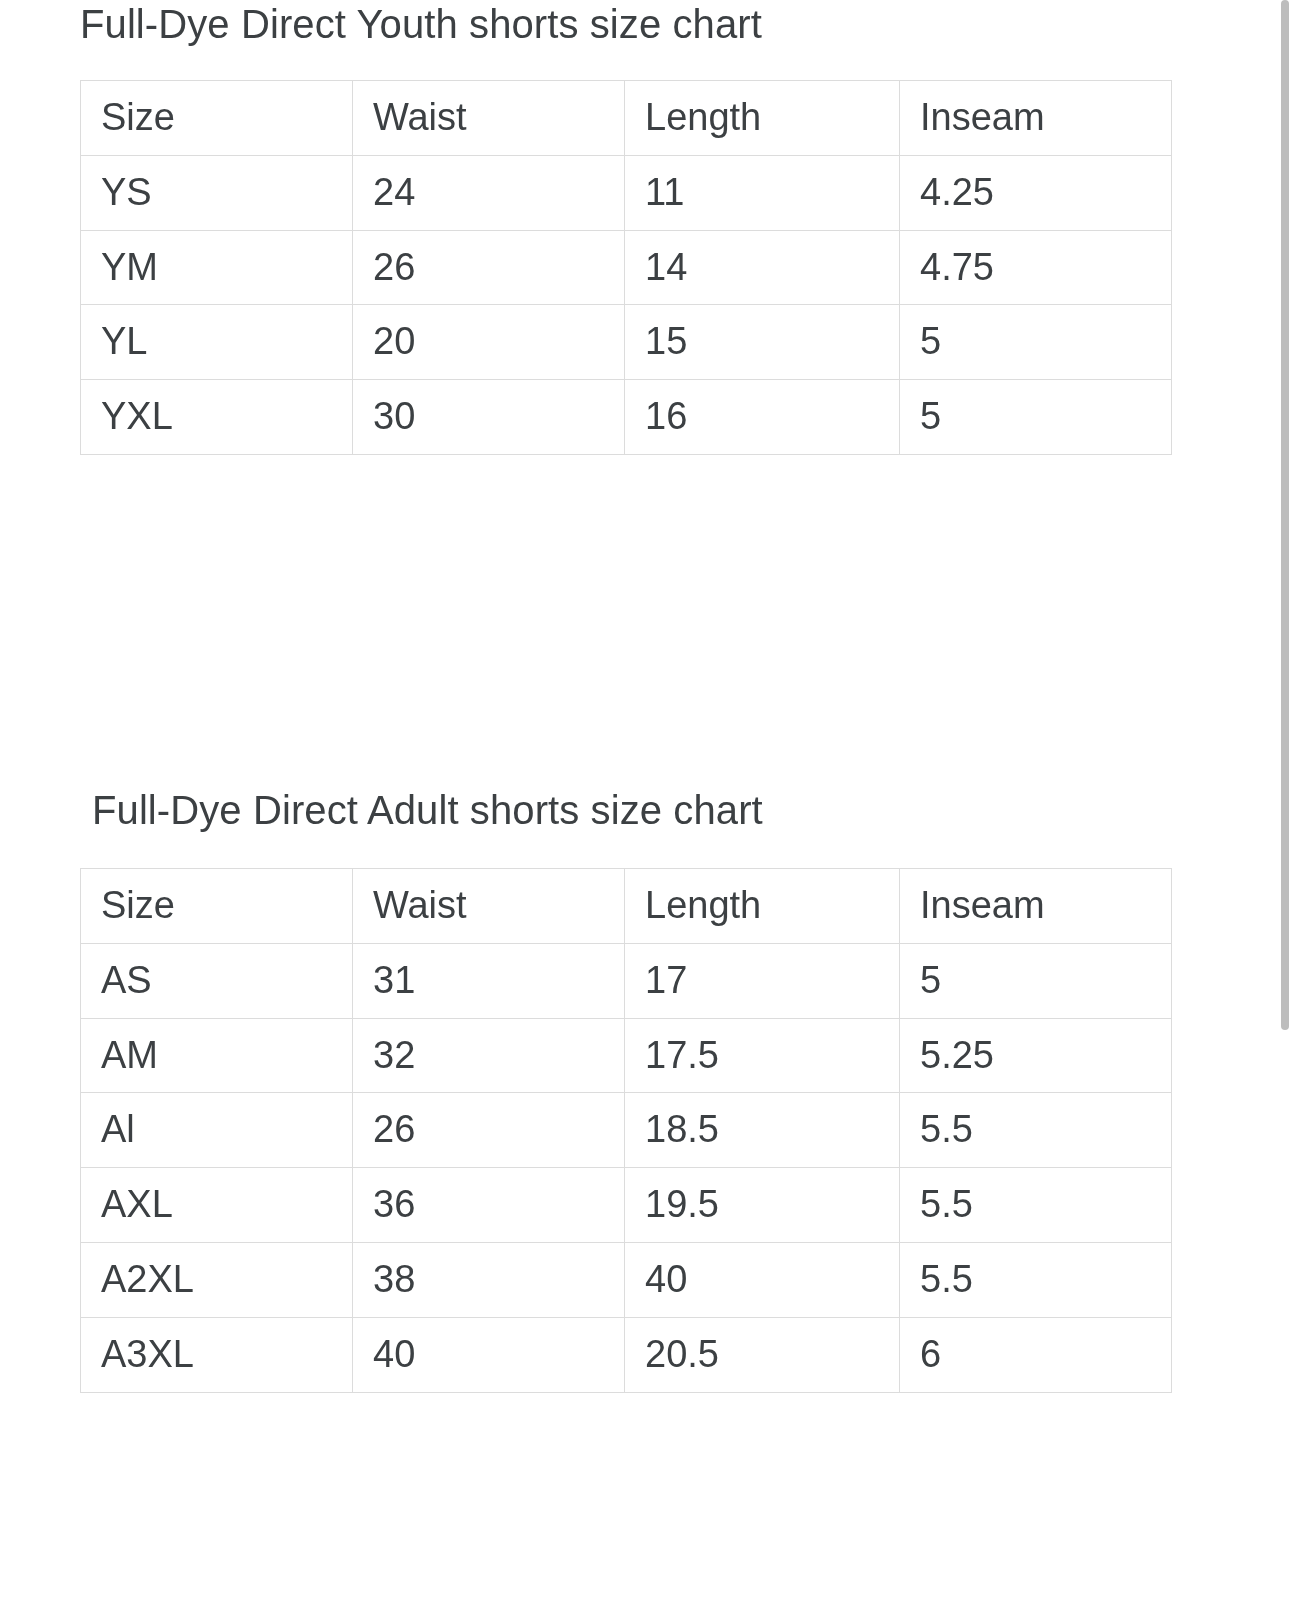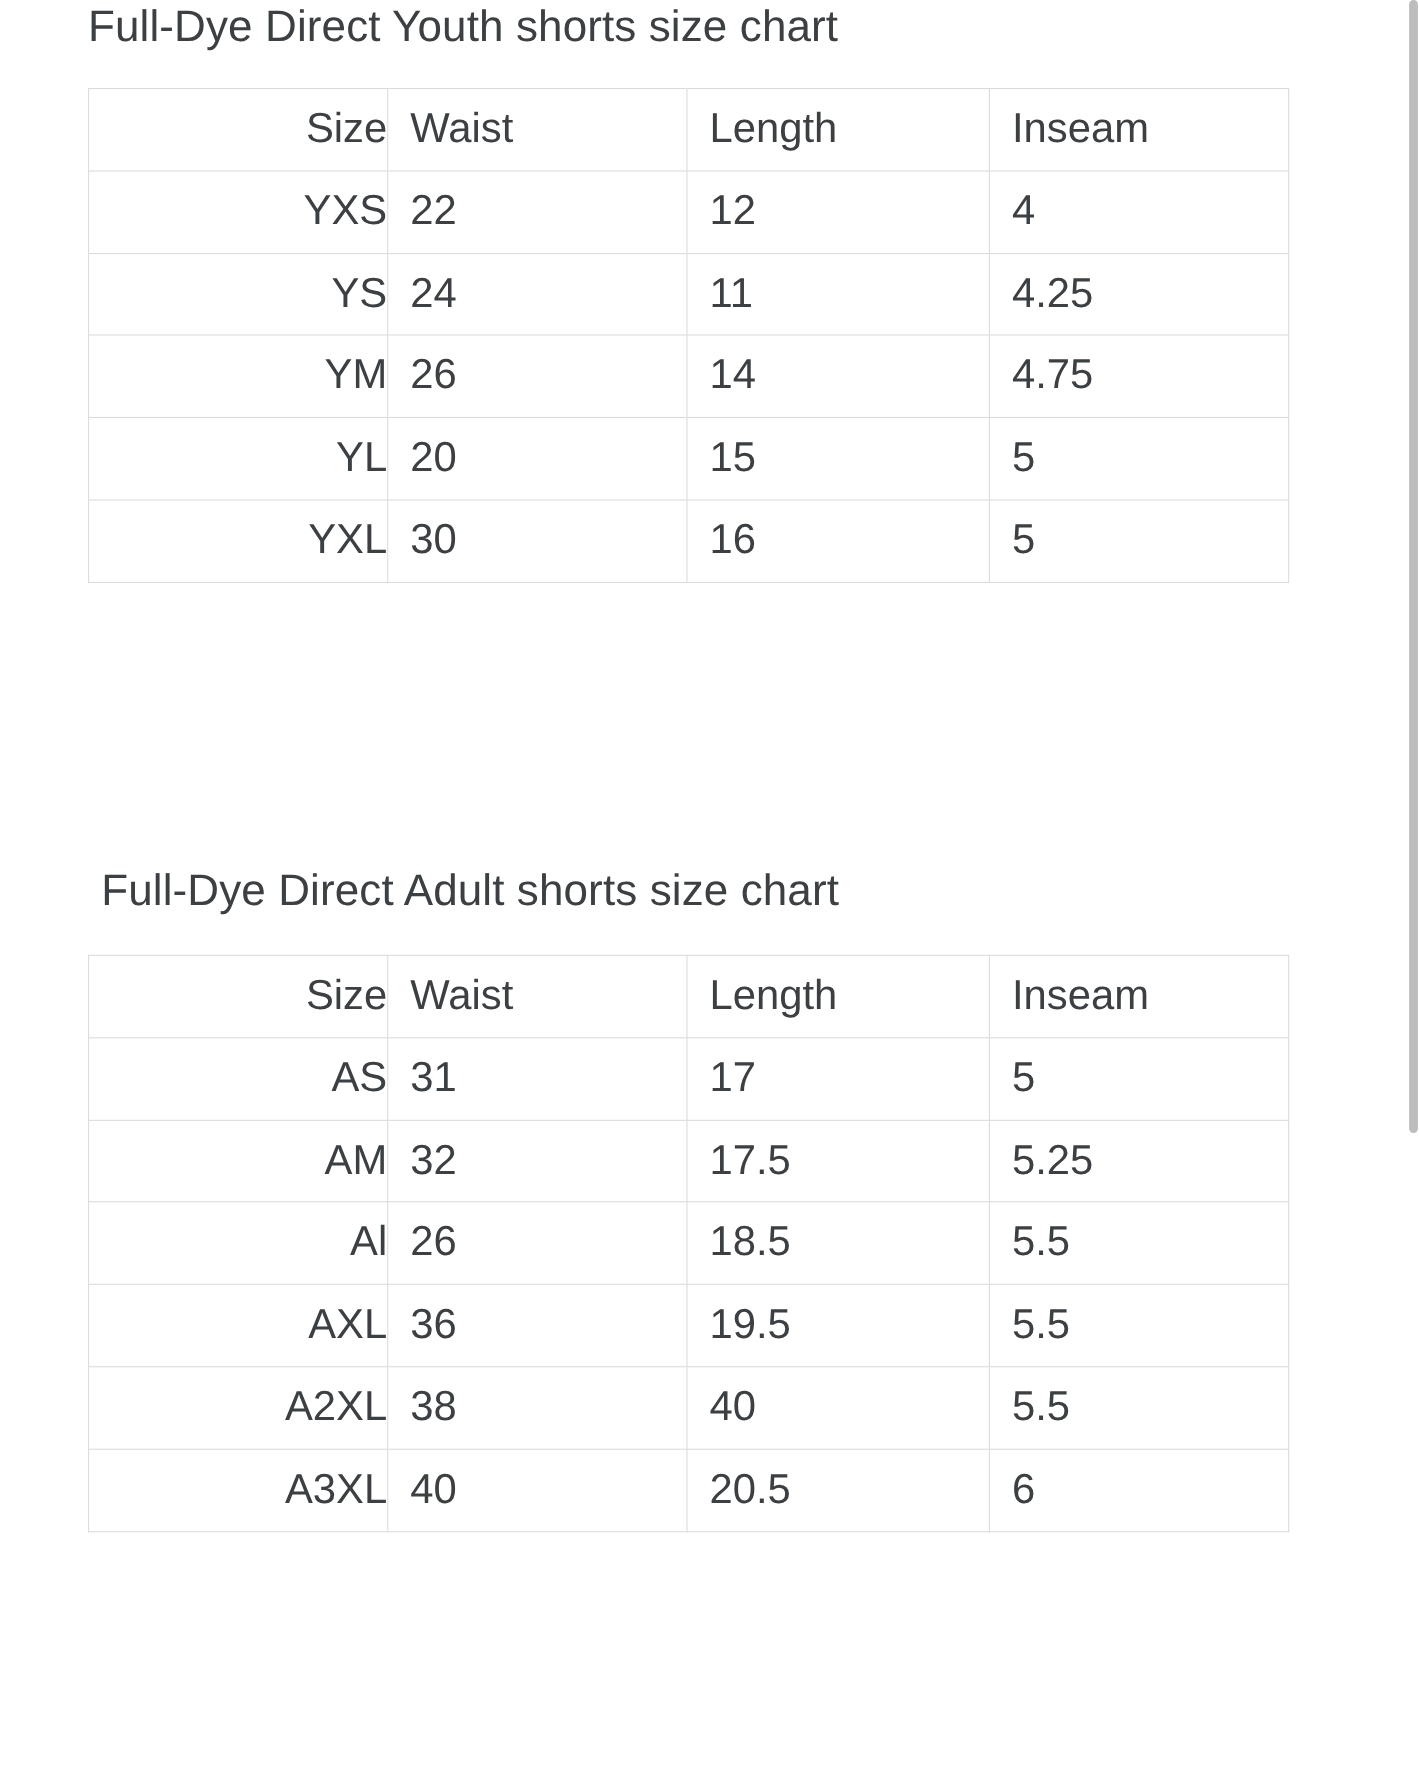--- a/index.html
+++ b/index.html
@@ -46,21 +46,21 @@
     border: 1px solid #dcdcdc;
     font-size: 38px;
     font-weight: 400;
     color: #3c4043;
     padding: 16px 0 16px 20px;
     height: 62px;
     vertical-align: middle;
     line-height: 1.1;
     box-sizing: border-box;
   }
-  table.size-table td.c0 { width: 272px; text-align: right; }
+  table.size-table td.c0 { width: 272px; }
   table.size-table td.c1 { width: 272px; margin-left: 16px; }
   table.size-table td.c2 { width: 275px; }
   table.size-table td.c3 { width: 272px; }
 
   #table-youth { left: 80px; top: 80px; }
   #table-adult { left: 80px; top: 868px; }
 
   .scrollbar-track {
     position: absolute;
     right: 0px;
@@ -86,26 +86,20 @@
 
   <h2 class="section-title" id="title-youth">Full-Dye Direct Youth shorts size chart</h2>
 
   <table class="size-table" id="table-youth">
     <tbody>
       <tr>
         <td class="c0">Size</td>
         <td class="c1">Waist</td>
         <td class="c2">Length</td>
         <td class="c3">Inseam</td>
-      </tr>
-      <tr>
-        <td class="c0">YXS</td>
-        <td class="c1">22</td>
-        <td class="c2">12</td>
-        <td class="c3">4</td>
       </tr>
       <tr>
         <td class="c0">YS</td>
         <td class="c1">24</td>
         <td class="c2">11</td>
         <td class="c3">4.25</td>
       </tr>
       <tr>
         <td class="c0">YM</td>
         <td class="c1">26</td>

